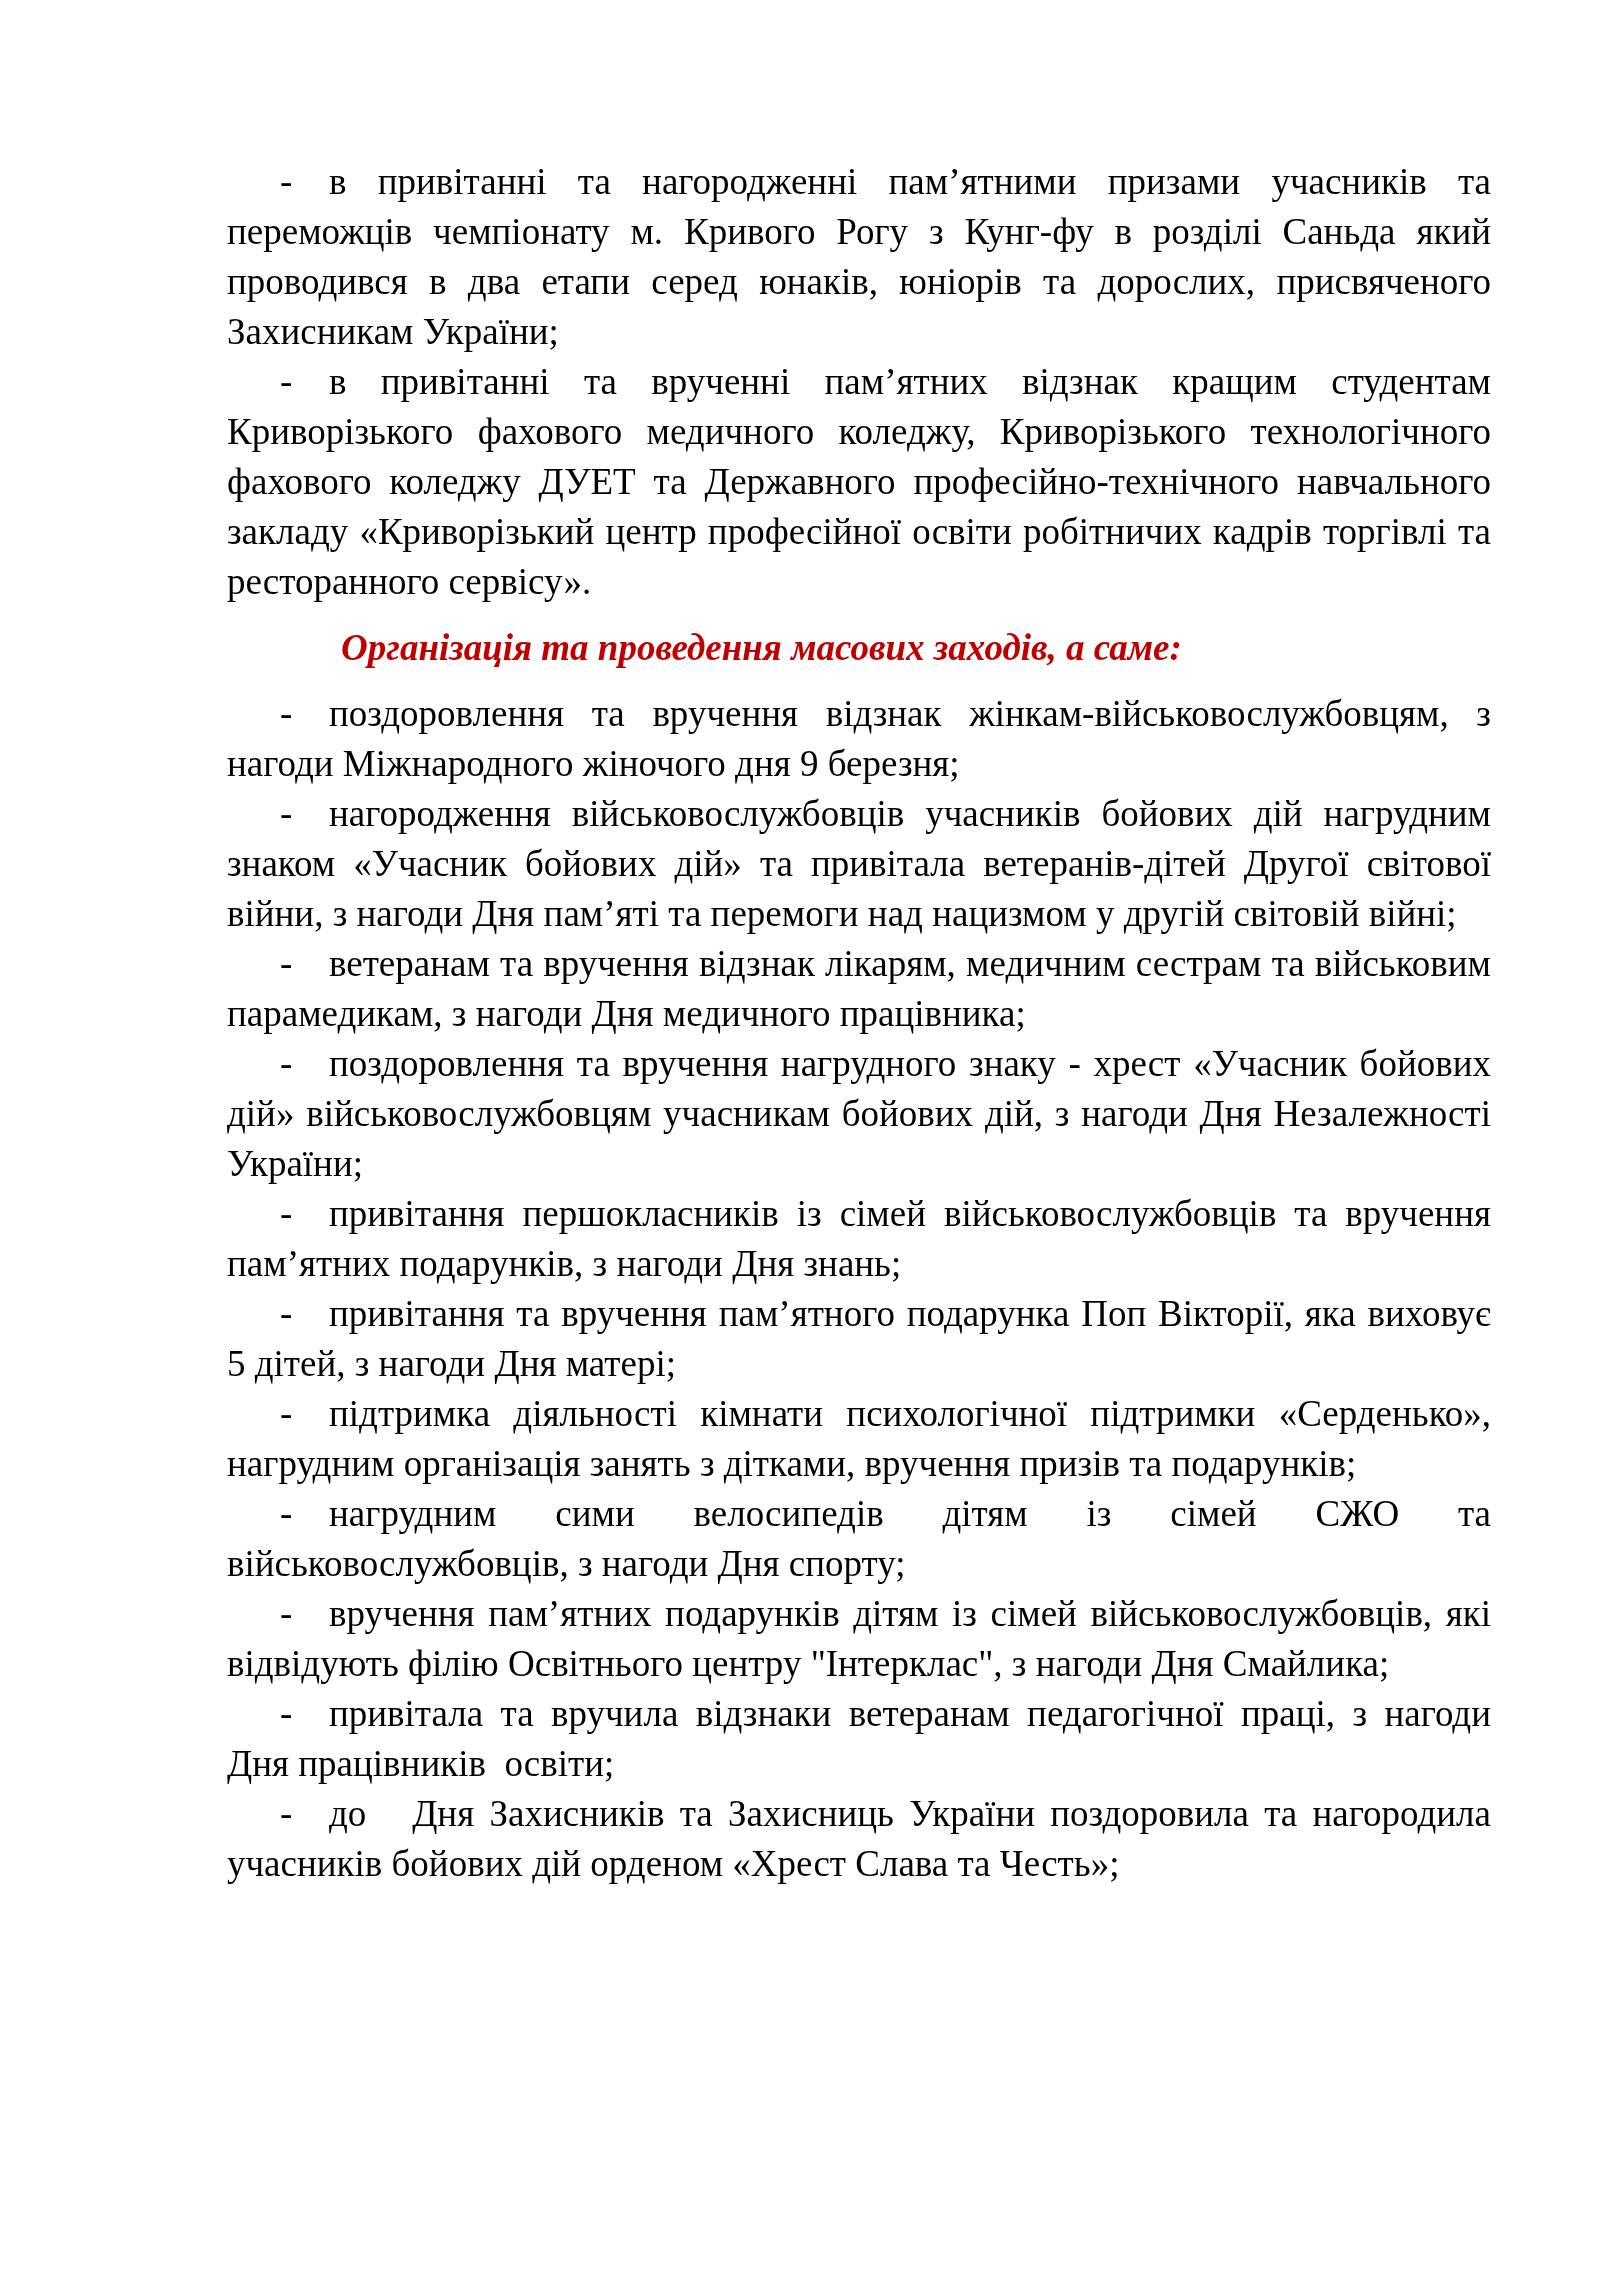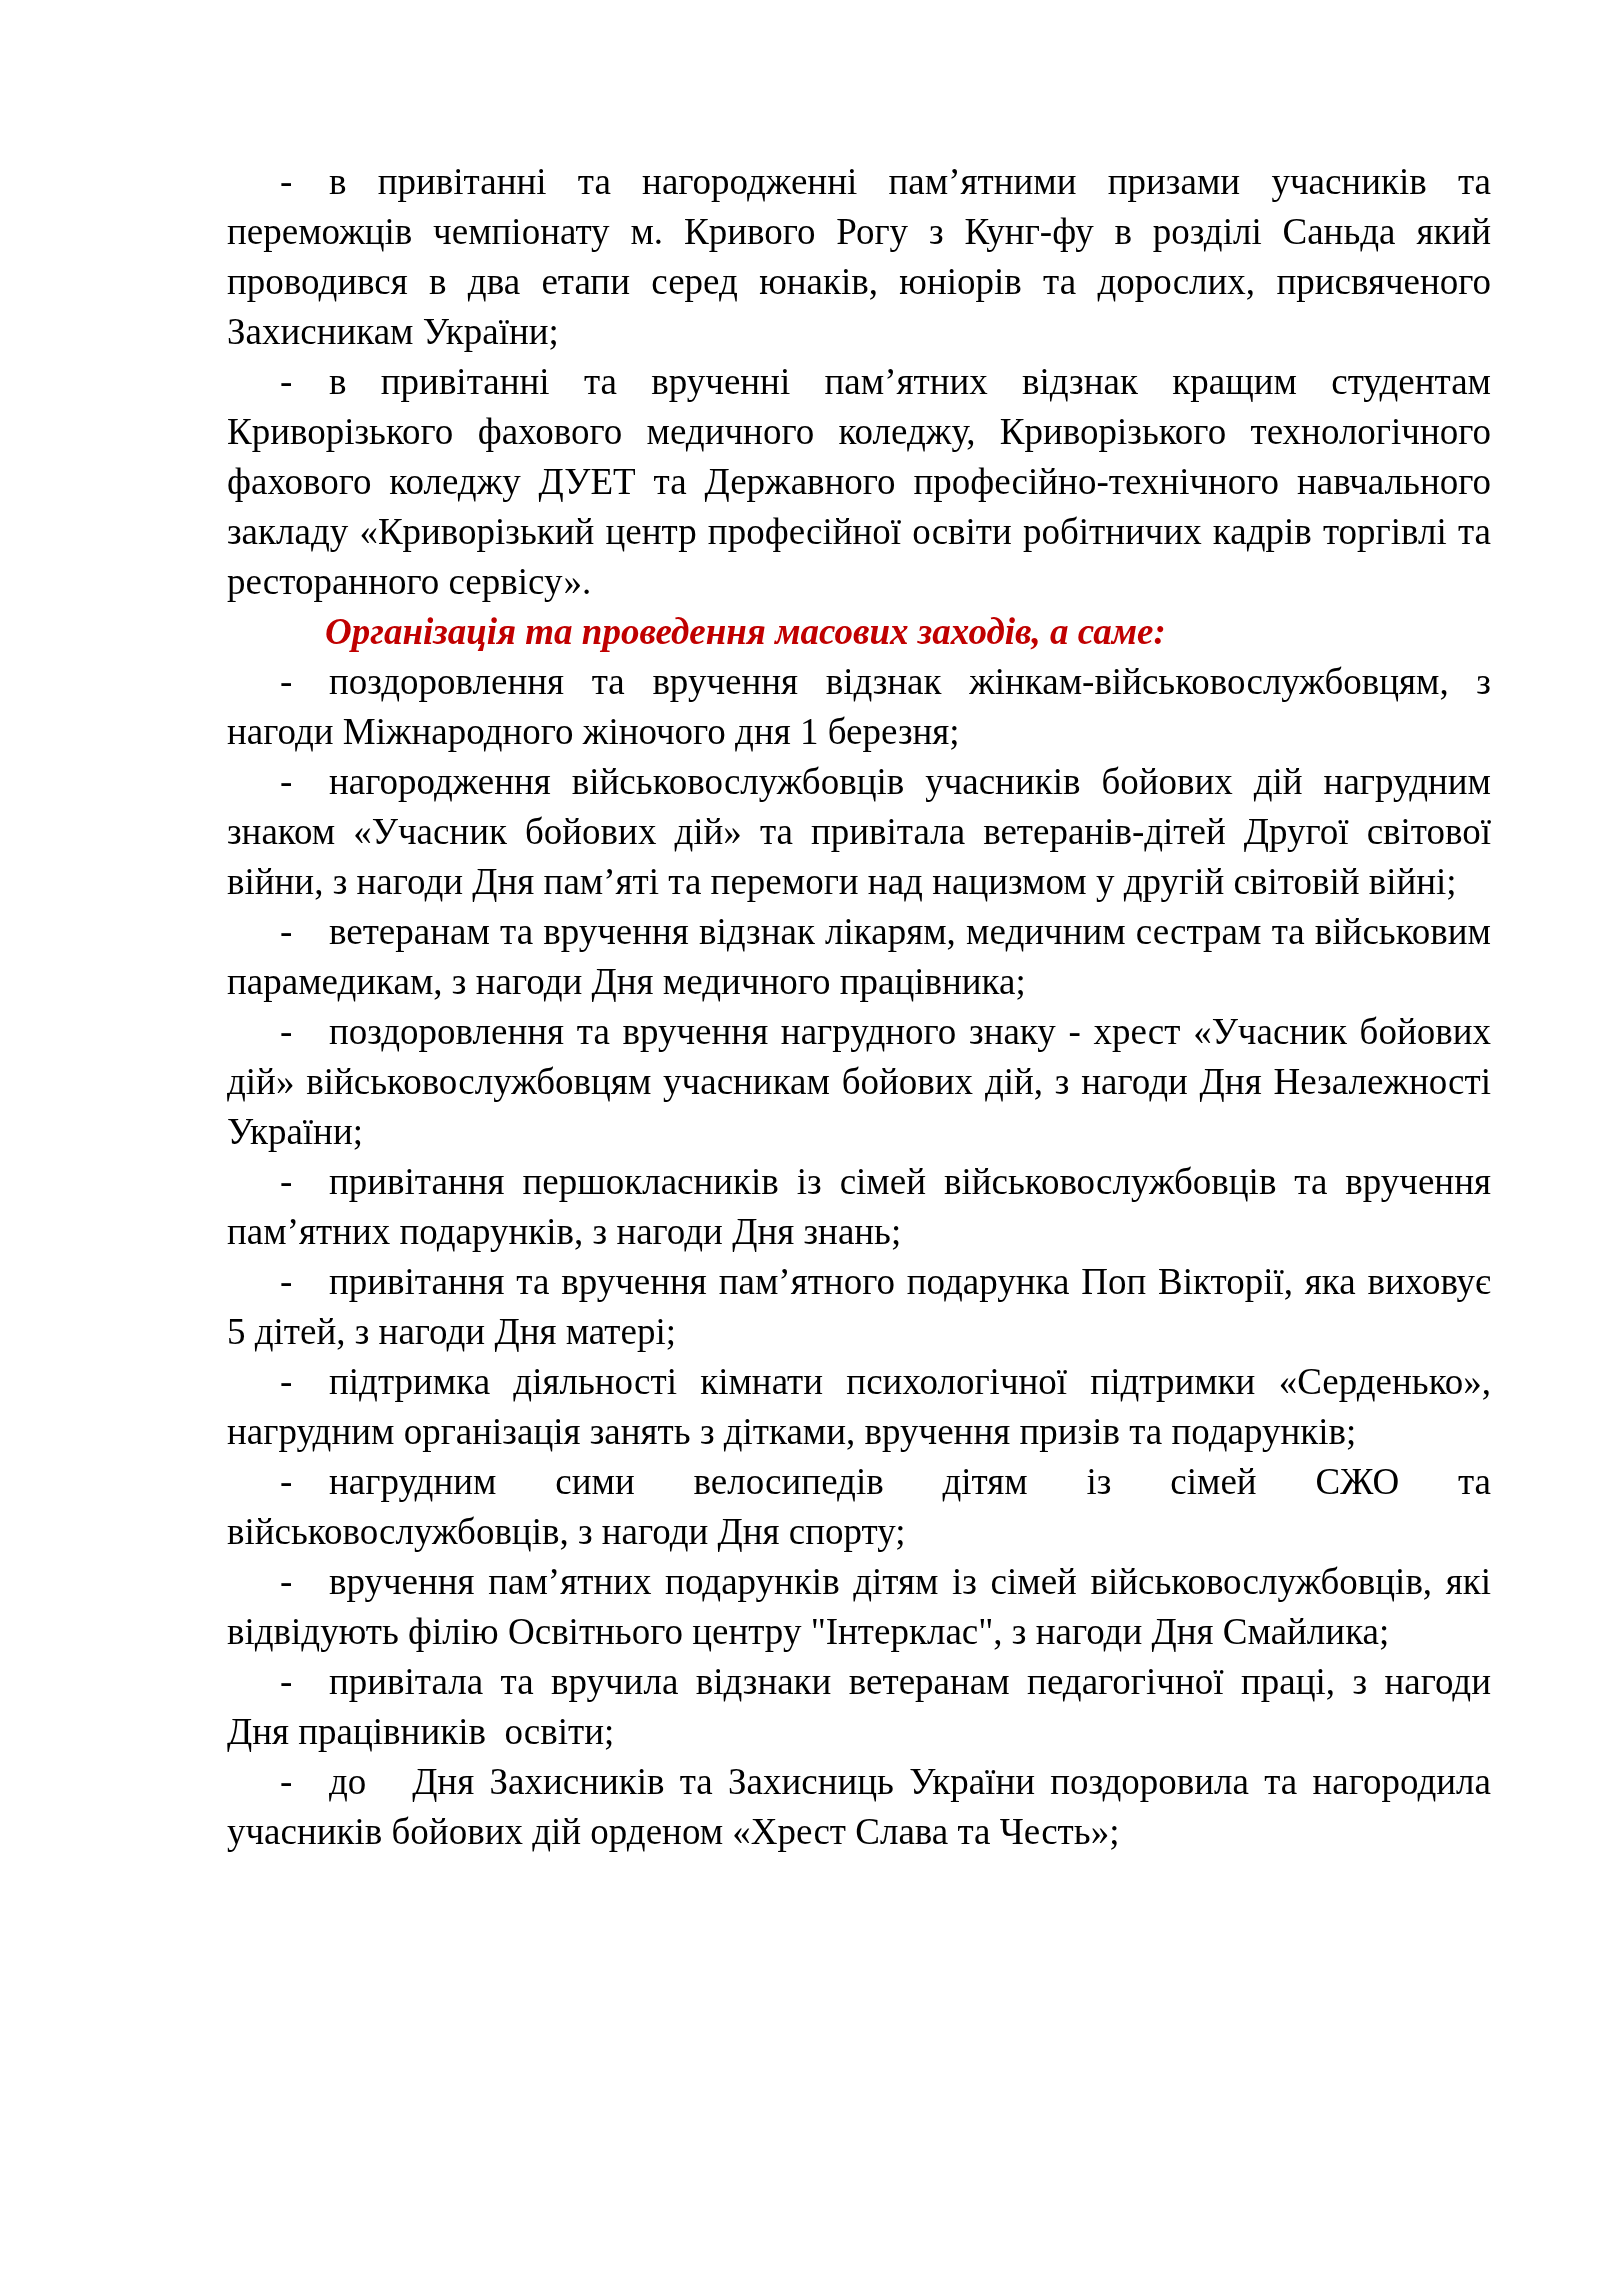--- a/index.html
+++ b/index.html
@@ -25,42 +25,42 @@
     margin: 0;
     padding: 0;
     text-indent: 53px;
   }
   p.para .marker {
     display: inline-block;
     width: 49px;
     text-indent: 0;
   }
   p.heading {
-    margin: 0;
+    margin: 16px;
     padding: 0;
     text-indent: 98px;
     text-align: left;
     font-weight: bold;
     font-style: italic;
     color: #c00000;
   }
 </style>
 </head>
 <body>
 
 <div class="page">
   <div class="content">
 
     <p class="para item"><span class="marker">-</span><span>в привітанні та нагородженні пам’ятними призами учасників та переможців чемпіонату м. Кривого Рогу з Кунг-фу в розділі Саньда який проводився в два етапи серед юнаків, юніорів та дорослих, присвяченого Захисникам України;</span></p>
 
     <p class="para item"><span class="marker">-</span><span>в привітанні та врученні пам’ятних відзнак кращим студентам Криворізького фахового медичного коледжу, Криворізького технологічного фахового коледжу ДУЕТ та Державного професійно-технічного навчального закладу «Криворізький центр професійної освіти робітничих кадрів торгівлі та ресторанного сервісу».</span></p>
 
     <p class="heading">Організація та проведення масових заходів, а саме:</p>
 
-    <p class="para item"><span class="marker">-</span><span>поздоровлення та вручення відзнак жінкам-військовослужбовцям, з нагоди Міжнародного жіночого дня 1 березня;</span></p>
+    <p class="para item"><span class="marker">-</span><span>поздоровлення та вручення відзнак жінкам-військовослужбовцям, з нагоди Міжнародного жіночого дня 9 березня;</span></p>
 
     <p class="para item"><span class="marker">-</span><span>нагородження військовослужбовців учасників бойових дій нагрудним знаком «Учасник бойових дій» та привітала ветеранів-дітей Другої світової війни, з нагоди Дня пам’яті та перемоги над нацизмом у другій світовій війні;</span></p>
 
     <p class="para item"><span class="marker">-</span><span>ветеранам та вручення відзнак лікарям, медичним сестрам та військовим парамедикам, з нагоди Дня медичного працівника;</span></p>
 
     <p class="para item"><span class="marker">-</span><span>поздоровлення та вручення нагрудного знаку - хрест «Учасник бойових дій» військовослужбовцям учасникам бойових дій, з нагоди Дня Незалежності України;</span></p>
 
     <p class="para item"><span class="marker">-</span><span>привітання першокласників із сімей військовослужбовців та вручення пам’ятних подарунків, з нагоди Дня знань;</span></p>
 
     <p class="para item"><span class="marker">-</span><span>привітання та вручення пам’ятного подарунка Поп Вікторії, яка виховує 5 дітей, з нагоди Дня матері;</span></p>

